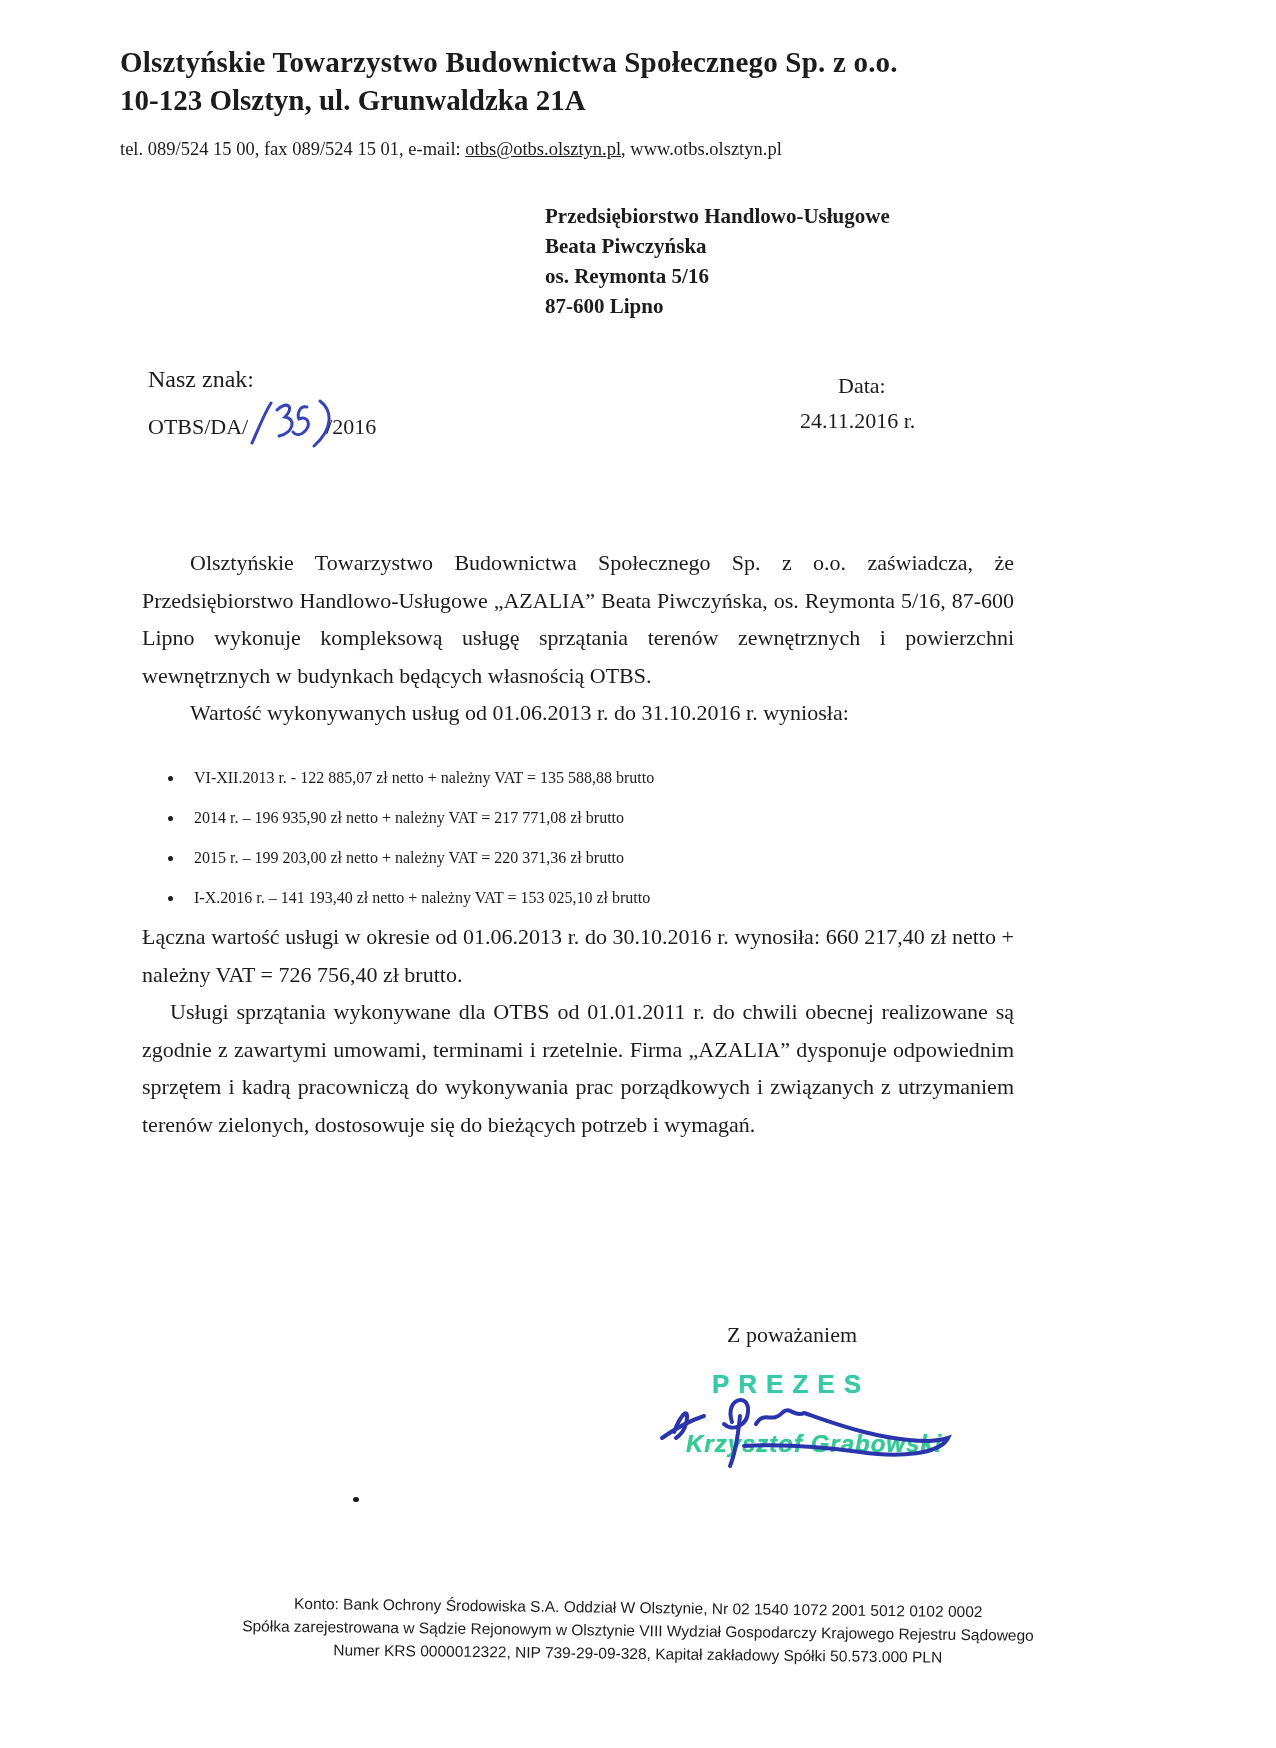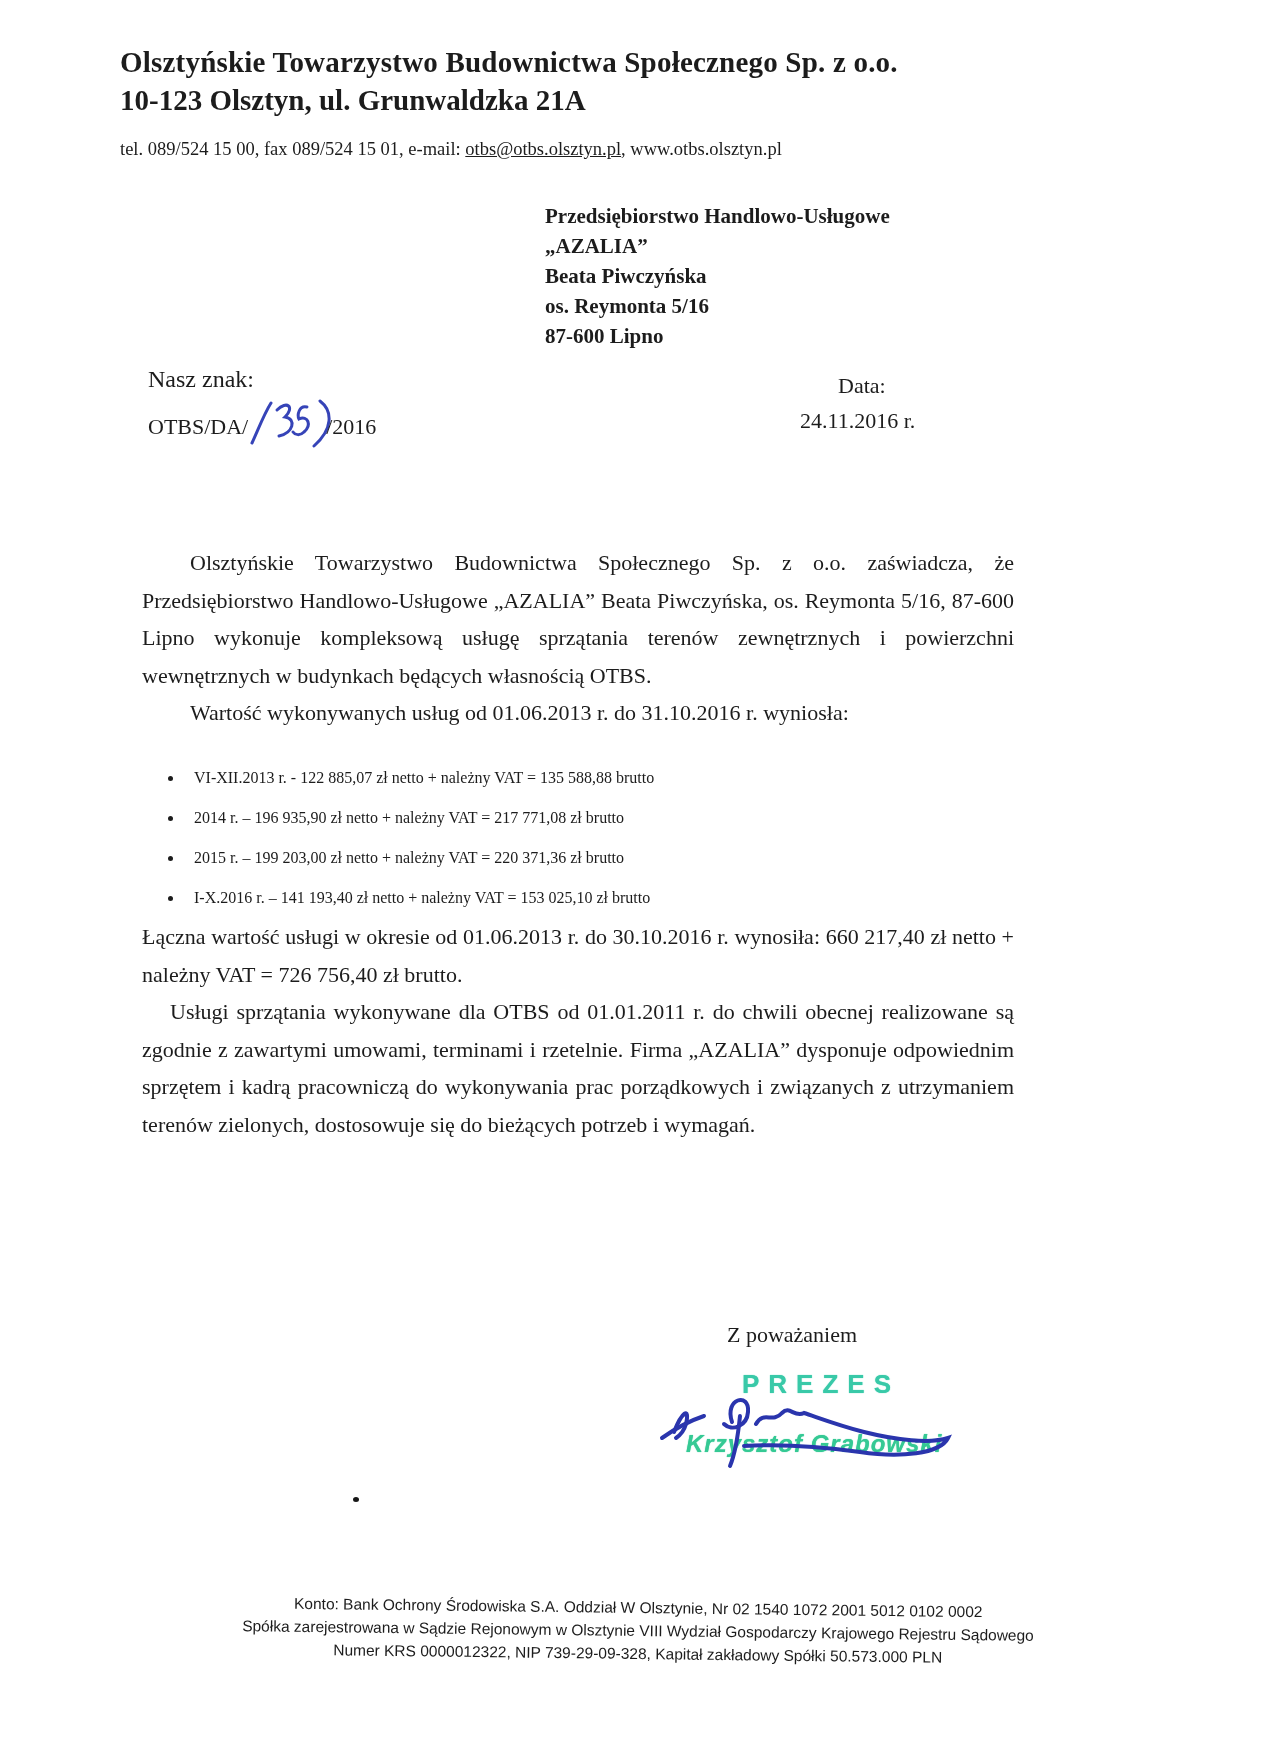--- a/index.html
+++ b/index.html
@@ -34,21 +34,21 @@
   .value-list { margin:26px 0 0 0; padding:0 0 0 42px; }
   .value-list li { font-size:16px; line-height:40px; padding-left:10px; }
   .p3 { margin-top:32px; }
   .p4 { margin-top:54px; text-indent:28px; }
 
   
   .sign-off   { position:absolute; left:727px; top:1322px; font-size:22px; }
   .stamp-title{
     position:absolute; left:712px; top:1369px; font-size:26px; font-weight:bold;
     font-family:"Liberation Sans", sans-serif; letter-spacing:9px;
-    color:#2fc7a4; text-shadow:0 0 1px #2fc7a4; opacity:0.95;margin-left:30px;
+    color:#2fc7a4; text-shadow:0 0 1px #2fc7a4; opacity:0.95;
   }
   .stamp-name {
     position:absolute; left:686px; top:1430px; font-size:24px; font-weight:bold; font-style:italic;
     font-family:"Liberation Sans", sans-serif; letter-spacing:1px;
     color:#2bc78f; text-shadow:0 0 1px #2bc78f; opacity:0.95; z-index:1;
   }
   .signature-svg { position:absolute; left:648px; top:1380px; z-index:2; }
 
   
   .footer {
@@ -66,21 +66,20 @@
 <div class="page">
 
   <header class="letterhead">
     <div class="org-name">Olsztyńskie Towarzystwo Budownictwa Społecznego Sp. z o.o.</div>
     <div class="org-address">10-123 Olsztyn, ul. Grunwaldzka 21A</div>
     <div class="contact-line"><span>tel. 089/524 15 00, fax 089/524 15 01, e-mail: </span><span class="email">otbs@otbs.olsztyn.pl</span><span>, www.otbs.olsztyn.pl</span></div>
   </header>
 
   <section class="recipient">
     <div>Przedsiębiorstwo Handlowo-Usługowe</div>
-    <div>„AZALIA”</div>
     <div>Beata Piwczyńska</div>
     <div>os. Reymonta 5/16</div>
     <div>87-600 Lipno</div>
   </section>
 
   <div class="ref-label">Nasz znak:</div>
   <div class="ref-value"><span>OTBS/DA/</span><svg class="hand-number" width="96" height="50" viewBox="0 0 96 50" fill="none">
         <path stroke-width="3" stroke-linecap="round" d="M8,45 C14,32 20,16 27,5" stroke="#3644b8"></path>
         <path stroke-width="3" stroke-linecap="round" d="M33,12 C43,2 51,9 41,19 C53,21 49,35 35,38" stroke="#3644b8"></path>
         <path stroke-width="3" stroke-linecap="round" d="M63,9 C55,7 53,17 55,21 C64,17 68,27 60,34 C56,38 51,37 49,34" stroke="#3644b8"></path>

